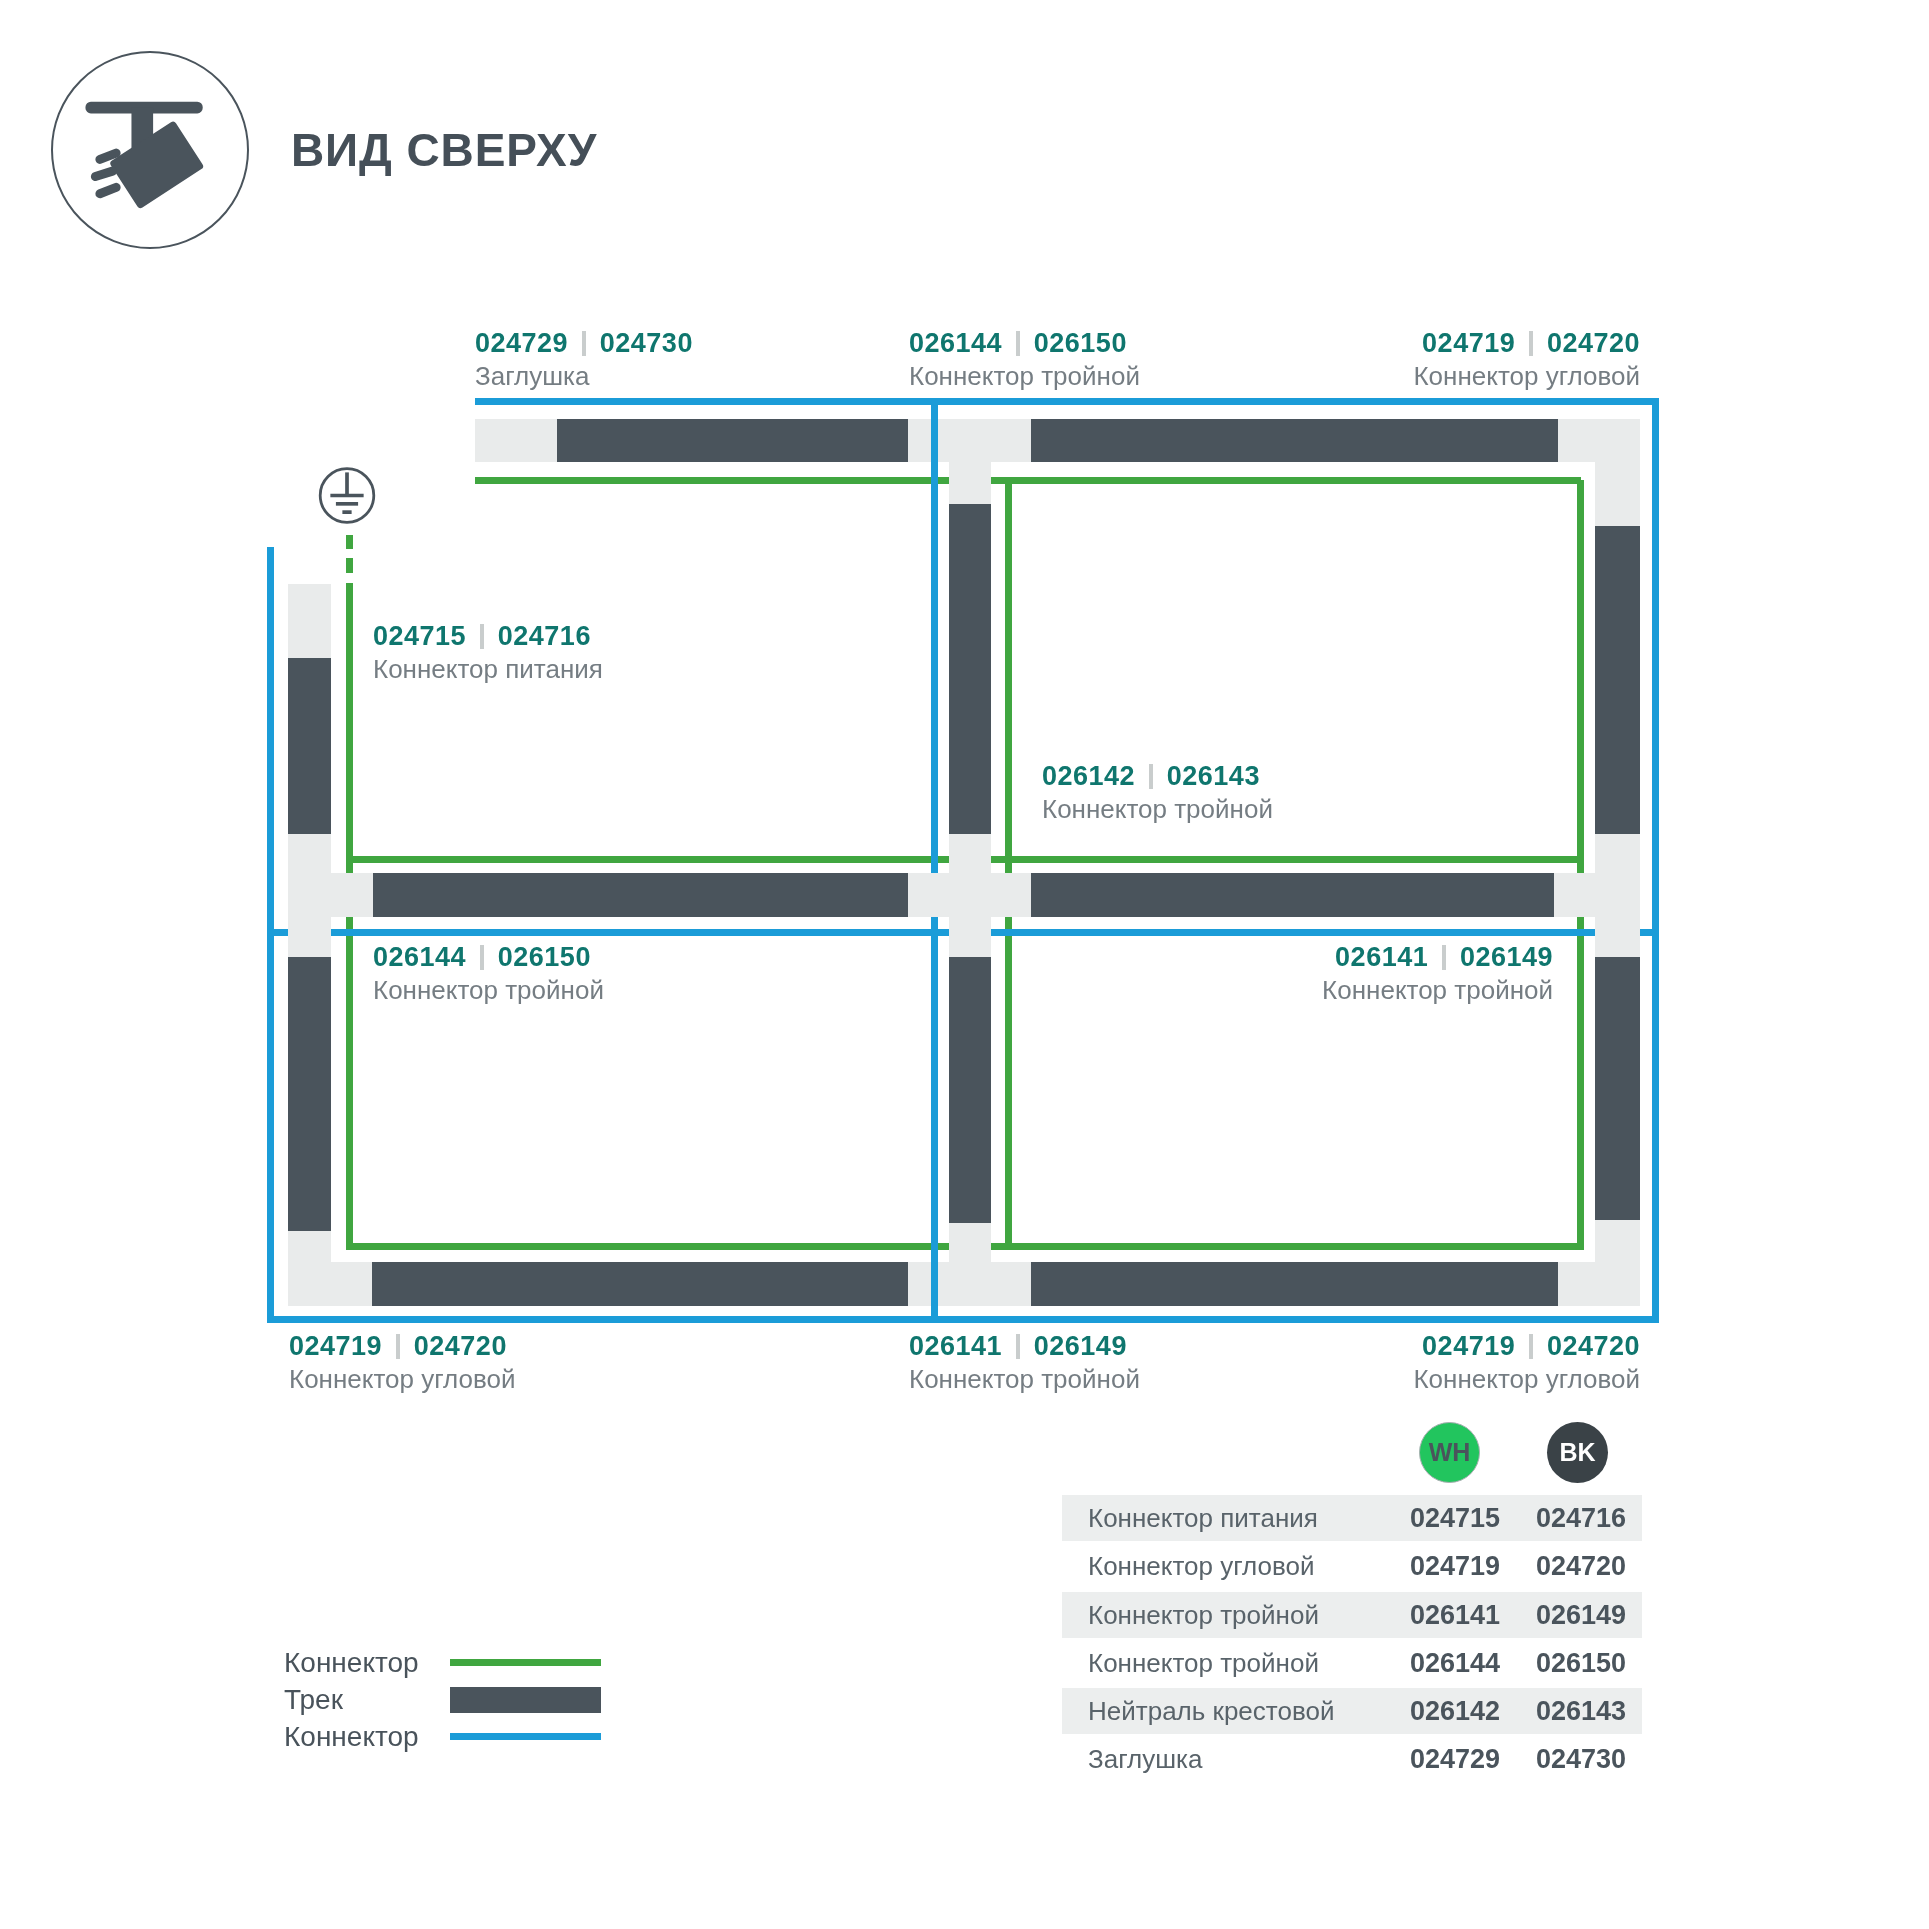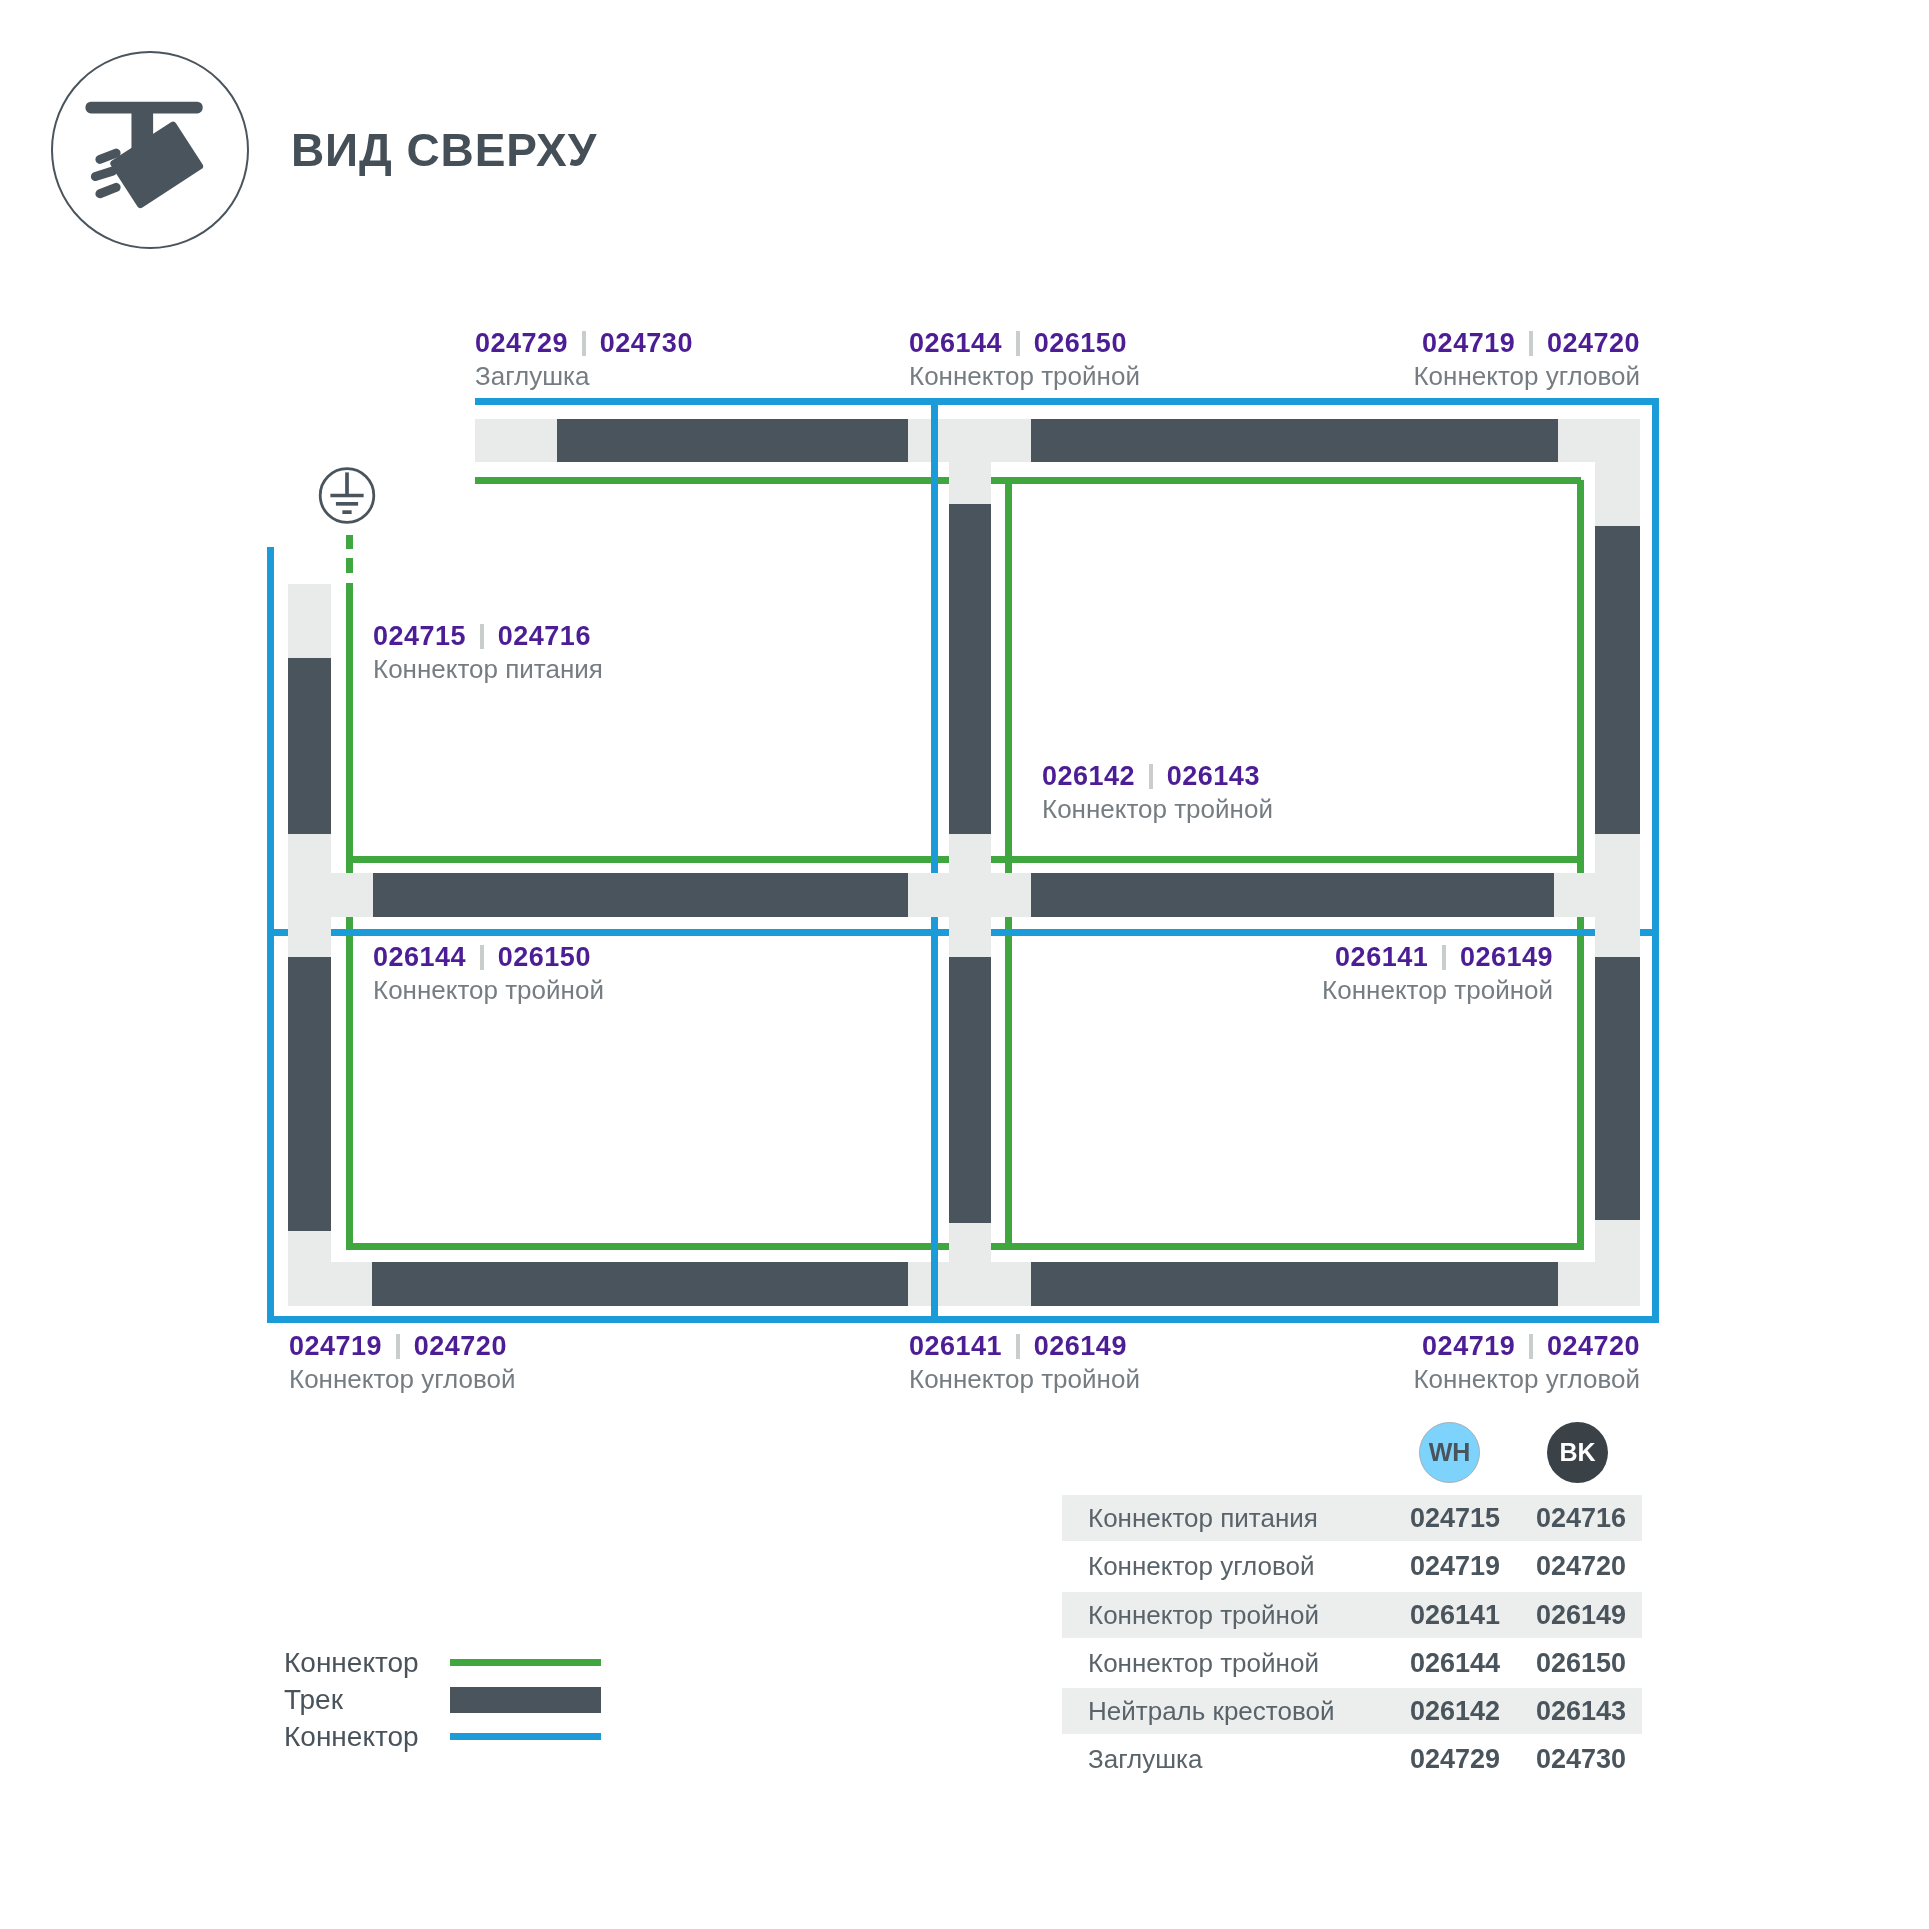--- a/index.html
+++ b/index.html
@@ -13,36 +13,36 @@
              letter-spacing:0.9px;line-height:46px;white-space:nowrap;}
   
   .ln{position:absolute;}
   .ln.g{background:#40A640;}
   .ln.b{background:#1B9CD8;}
   .trk{position:absolute;background:#4A545C;}
   .conn{position:absolute;background:#E9EBEB;}
   .ovl{position:absolute;background:#1B9CD8;}
   
   .dlbl{position:absolute;white-space:nowrap;}
-  .dlbl .codes{font-size:27px;font-weight:bold;color:#4c1d95;line-height:32px;letter-spacing:0.5px;}
+  .dlbl .codes{font-size:27px;font-weight:bold;color:#0f766e;line-height:32px;letter-spacing:0.5px;}
   .dlbl .sep{display:inline-block;width:3.7px;height:25px;background:#C9CDCD;margin:0 14px;vertical-align:-3.7px;}
   .dlbl .lname{font-size:26px;color:#757D83;line-height:30px;margin-top:1.9px;}
   .dlbl.ra{text-align:right;}
   
   .leg-row{position:absolute;left:284px;width:317px;height:37px;display:flex;align-items:center;
            justify-content:space-between;}
   .leg-label{font-size:28px;color:#49535B;}
   .leg-swatch{width:151px;flex:none;}
   .sw-ground{height:6.5px;background:#40A640;}
   .sw-track{height:26px;background:#4A545C;}
   .sw-neutral{height:6.5px;background:#1B9CD8;}
   
   .badge{position:absolute;top:1422px;width:61px;height:61px;border-radius:50%;box-sizing:border-box;
          display:flex;align-items:center;justify-content:center;font-size:25px;font-weight:bold;}
-  .badge-wh{left:1419px;background:#7dd3fc;border:1.9px solid #A9AFB2;color:#4A545C;}
+  .badge-wh{left:1419px;background:#22c55e;border:1.9px solid #A9AFB2;color:#4A545C;}
   .badge-bk{left:1547px;background:#3A4247;color:#ffffff;}
   .prow{position:absolute;left:1062px;width:580px;height:46px;display:flex;align-items:center;}
   .prow.alt{background:#ECEEEE;}
   .pname{padding-left:26px;flex:1;font-size:26px;color:#59636A;white-space:nowrap;}
   .pwh{width:130px;text-align:center;font-size:27px;font-weight:bold;color:#4A545C;}
   .pbk{width:122px;text-align:center;font-size:27px;font-weight:bold;color:#4A545C;}
 </style>
 </head>
 <body>
 

